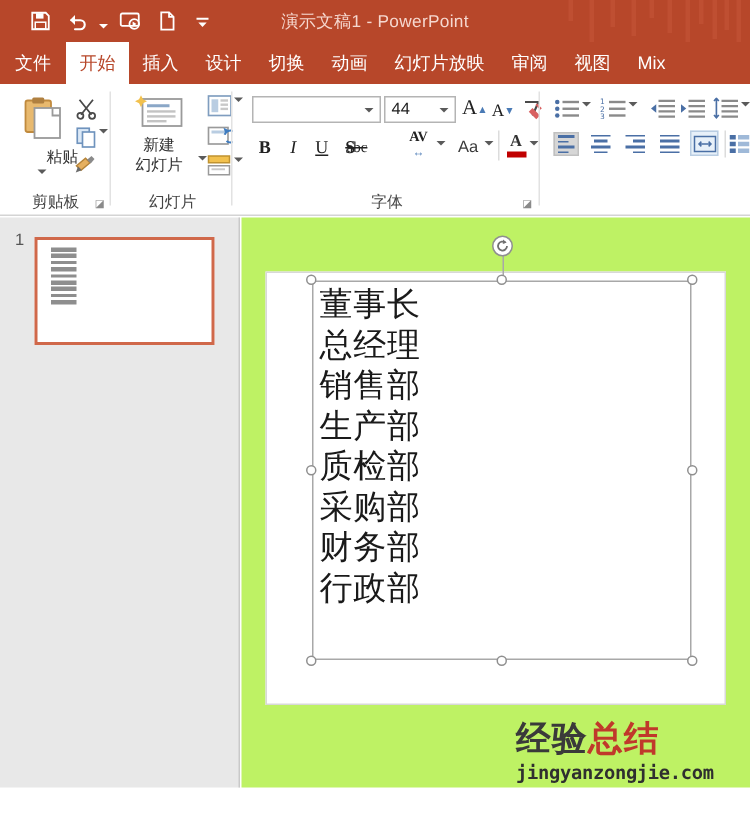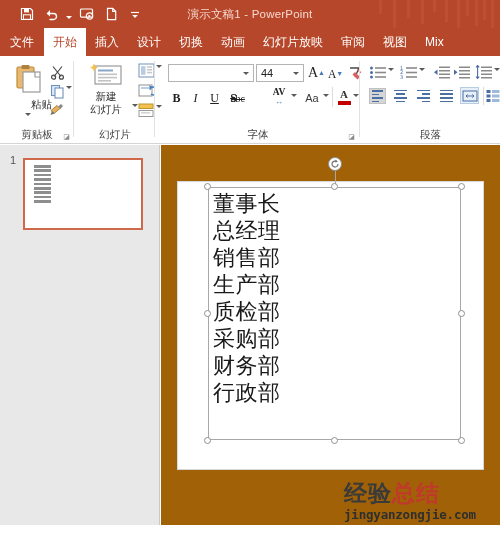--- a/index.html
+++ b/index.html
@@ -108,21 +108,21 @@
   .thumb {
     position: absolute; left: 23px; top: 158px; width: 120px; height: 72px;
     background: #ffffff; border: 2px solid #d0684a;
   }
   .thumb-lines { position: absolute; left: 9px; top: 5px; display: flex; flex-direction: column; gap: 1.8px; }
   .thumb-lines i { display: block; width: 17px; height: 2.6px; background: #8e8e8e; }
 
   
   .editor {
     position: absolute; left: 161px; top: 145px; width: 339px; height: 380px;
-    background: #a16207;
+    background: #bef264;
   }
   .slide-canvas {
     position: absolute; left: 16px; top: 36px; width: 307px; height: 289px;
     background: #ffffff; border: 1px solid #d8d8d8;
   }
 
   
   .selbox { position: absolute; left: 47px; top: 42px; width: 253px; height: 253px; }
   .selbox-border { position: absolute; inset: 0; border: 1px solid #a8a8a8; }
   .handle {
@@ -505,21 +505,20 @@
         <svg width="14" height="14" viewBox="0 0 14 14">
             <rect x="0.5" y="1" width="4" height="3" fill="#4a6fa5"></rect>
             <rect x="6" y="1" width="7.5" height="3" fill="#9fb9d8"></rect>
             <rect x="0.5" y="5.5" width="4" height="3" fill="#4a6fa5"></rect>
             <rect x="6" y="5.5" width="7.5" height="3" fill="#9fb9d8"></rect>
             <rect x="0.5" y="10" width="4" height="3" fill="#4a6fa5"></rect>
             <rect x="6" y="10" width="7.5" height="3" fill="#9fb9d8"></rect>
           </svg>
       </div>
 
-      <div class="rgroup-label">段落</div>
     </div>
   </div>
 
   <div class="thumbpanel"></div>
   <div class="thumb-num">1</div>
   <div class="thumb">
     <div class="thumb-lines">
       <i></i>
         <i></i>
         <i></i>

